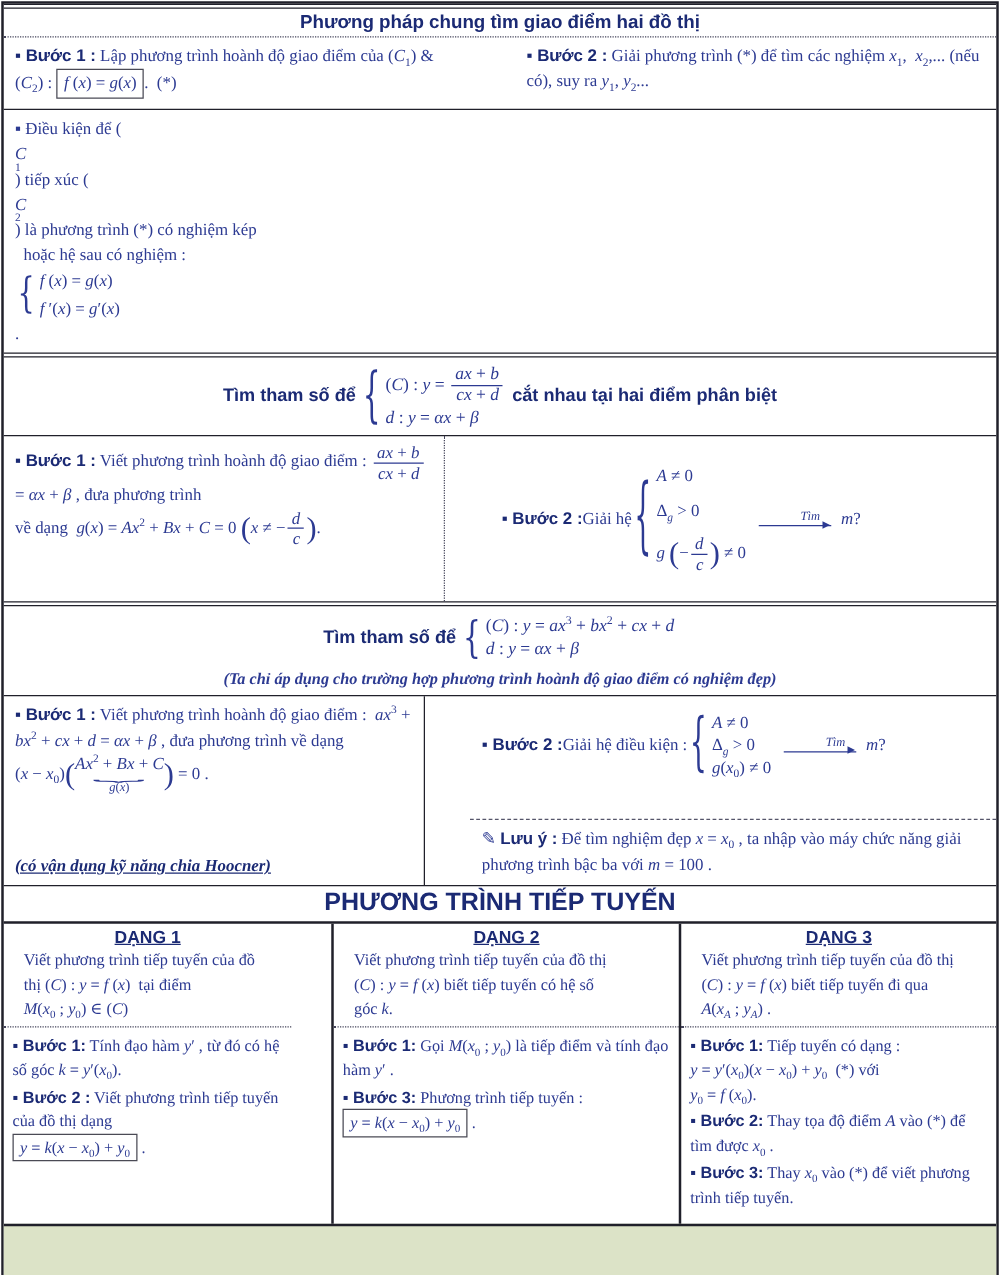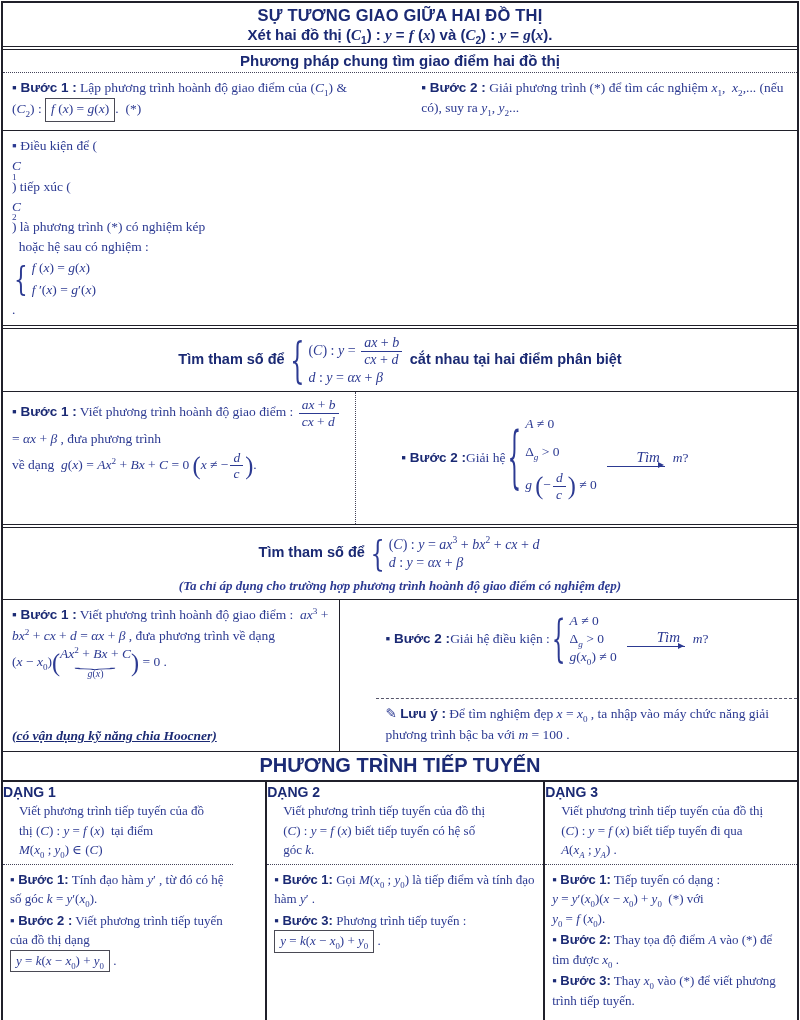--- a/index.html
+++ b/index.html
@@ -65,33 +65,33 @@
   .hoocner{margin-top:auto;font-style:italic;font-weight:bold;text-decoration:underline;
     color:var(--head);font-size:13.5px;}
   
   .t3{display:flex;border-top:2px solid var(--line);min-height:242px;}
   .t3 .col{padding:0;display:flex;flex-direction:column;}
   .t3 .col + .col{border-left:2px solid var(--line);}
   .t3 .co1{flex:0 0 29%;}
   .t3 .co2{flex:0 0 35%;margin-left:32px;}
   .t3 .co3{flex:1;}
   .dang{font-family:"Liberation Sans",sans-serif;font-weight:bold;color:var(--head);
-    font-size:14px;padding-top:2px;}
+    text-align:center;text-decoration:underline;font-size:14px;padding-top:2px;}
   .ddesc{font-size:13px;line-height:1.5;padding:1px 16px 4px;
     border-bottom:1px dotted #44445a;}
   .dsteps{padding:3px 5px 4px 7px;font-size:13px;line-height:1.5;}
   .dsteps .stp{margin:2px 0;}
   
   .special{background:var(--green);border-top:2px solid var(--line);
     min-height:117px;padding:6px 12px 4px;font-style:italic;font-size:13.5px;
     line-height:2.0;color:#233083;}
   
   i{font-family:"Liberation Serif",serif;}
   sup,sub{font-size:.68em;line-height:0;}
-  .fr{display:inline-flex;flex-direction:column;text-align:left;vertical-align:middle;
+  .fr{display:inline-flex;flex-direction:column;text-align:right;vertical-align:middle;
     line-height:1.15;margin:0 2px;}
   .fr .n{border-bottom:1px solid currentColor;padding:0 3px;display:block;}
   .fr .d{padding:0 3px;display:block;}
   .boxed{border:1.2px solid #4a4a55;padding:0 5px 1px;display:inline-block;}
   .sys{display:inline-flex;align-items:center;vertical-align:middle;margin:0 2px;}
   .rows{display:inline-flex;flex-direction:column;text-align:left;row-gap:2px;}
   .rows.g8{row-gap:8px;}
   .br{display:inline-block;font-weight:400;line-height:1;margin-right:4px;
     font-family:"DejaVu Serif",serif;}
   .b2{font-size:1.6em;transform:scaleY(1.55);}
@@ -99,35 +99,31 @@
   .b3a{font-size:1.6em;transform:scaleY(3.1);}
   .b3b{font-size:1.6em;transform:scaleY(2.35);}
   .bp{font-size:1.8em;vertical-align:middle;line-height:.8;font-weight:400;}
   .ub{display:inline-flex;flex-direction:column;align-items:center;vertical-align:middle;}
   .ubt{line-height:1.2;}
   .ubg{font-family:"DejaVu Sans",sans-serif;font-size:10px;line-height:.45;
     transform:scaleX(7);}
   .ubl{font-size:10px;line-height:1.1;margin-top:2px;}
   .tim{display:inline-flex;flex-direction:column;align-items:center;margin:0 8px;
     vertical-align:middle;}
-  .tl{font-size:15px;font-style:italic;line-height:1;margin-bottom:1px;margin-left:25px;}
+  .tl{font-size:10px;font-style:italic;line-height:1;margin-bottom:1px;margin-left:25px;}
   .ta{width:58px;height:0;border-top:1.3px solid currentColor;position:relative;}
   .ta::after{content:'';position:absolute;right:-2px;top:-4.4px;width:0;height:0;
     border:3.6px solid transparent;border-left:6.5px solid currentColor;}
   .pen{font-style:normal;}
 </style>
 </head>
 <body>
 
 <div class="sheet">
 
-  <div class="title-block">
-    <div class="t1">SỰ TƯƠNG GIAO GIỮA HAI ĐỒ THỊ</div>
-    <div class="t2">Xét hai đồ thị (<i>C</i><sub>1</sub>) : <i>y</i> = <i>f</i> (<i>x</i>) và (<i>C</i><sub>2</sub>) : <i>y</i> = <i>g</i>(<i>x</i>).</div>
-  </div>
 
   <div class="sec-head btd">Phương pháp chung tìm giao điểm hai đồ thị</div>
 
   <div class="row r-steps">
     <div class="cell c1"><b class="lb">▪ Bước 1 :</b> Lập phương trình hoành độ giao điểm của (<i>C</i><sub>1</sub>) &amp; (<i>C</i><sub>2</sub>) : <span class="boxed"><i>f</i> (<i>x</i>) = <i>g</i>(<i>x</i>)</span>. &nbsp;(*)</div>
     <div class="cell c2"><b class="lb">▪ Bước 2 :</b> Giải phương trình (*) để tìm các nghiệm <i>x</i><sub>1</sub>, &nbsp;<i>x</i><sub>2</sub>,... (nếu có), suy ra <i>y</i><sub>1</sub>, <i>y</i><sub>2</sub>...</div>
   </div>
 
   <div class="row r-cond bt">
     <div class="cell c2">▪ Điều kiện để (<i>C</i><sub>1</sub>) tiếp xúc (<i>C</i><sub>2</sub>) là phương trình (*) có nghiệm kép<br>&nbsp;&nbsp;hoặc hệ sau có nghiệm : <span class="sys">

